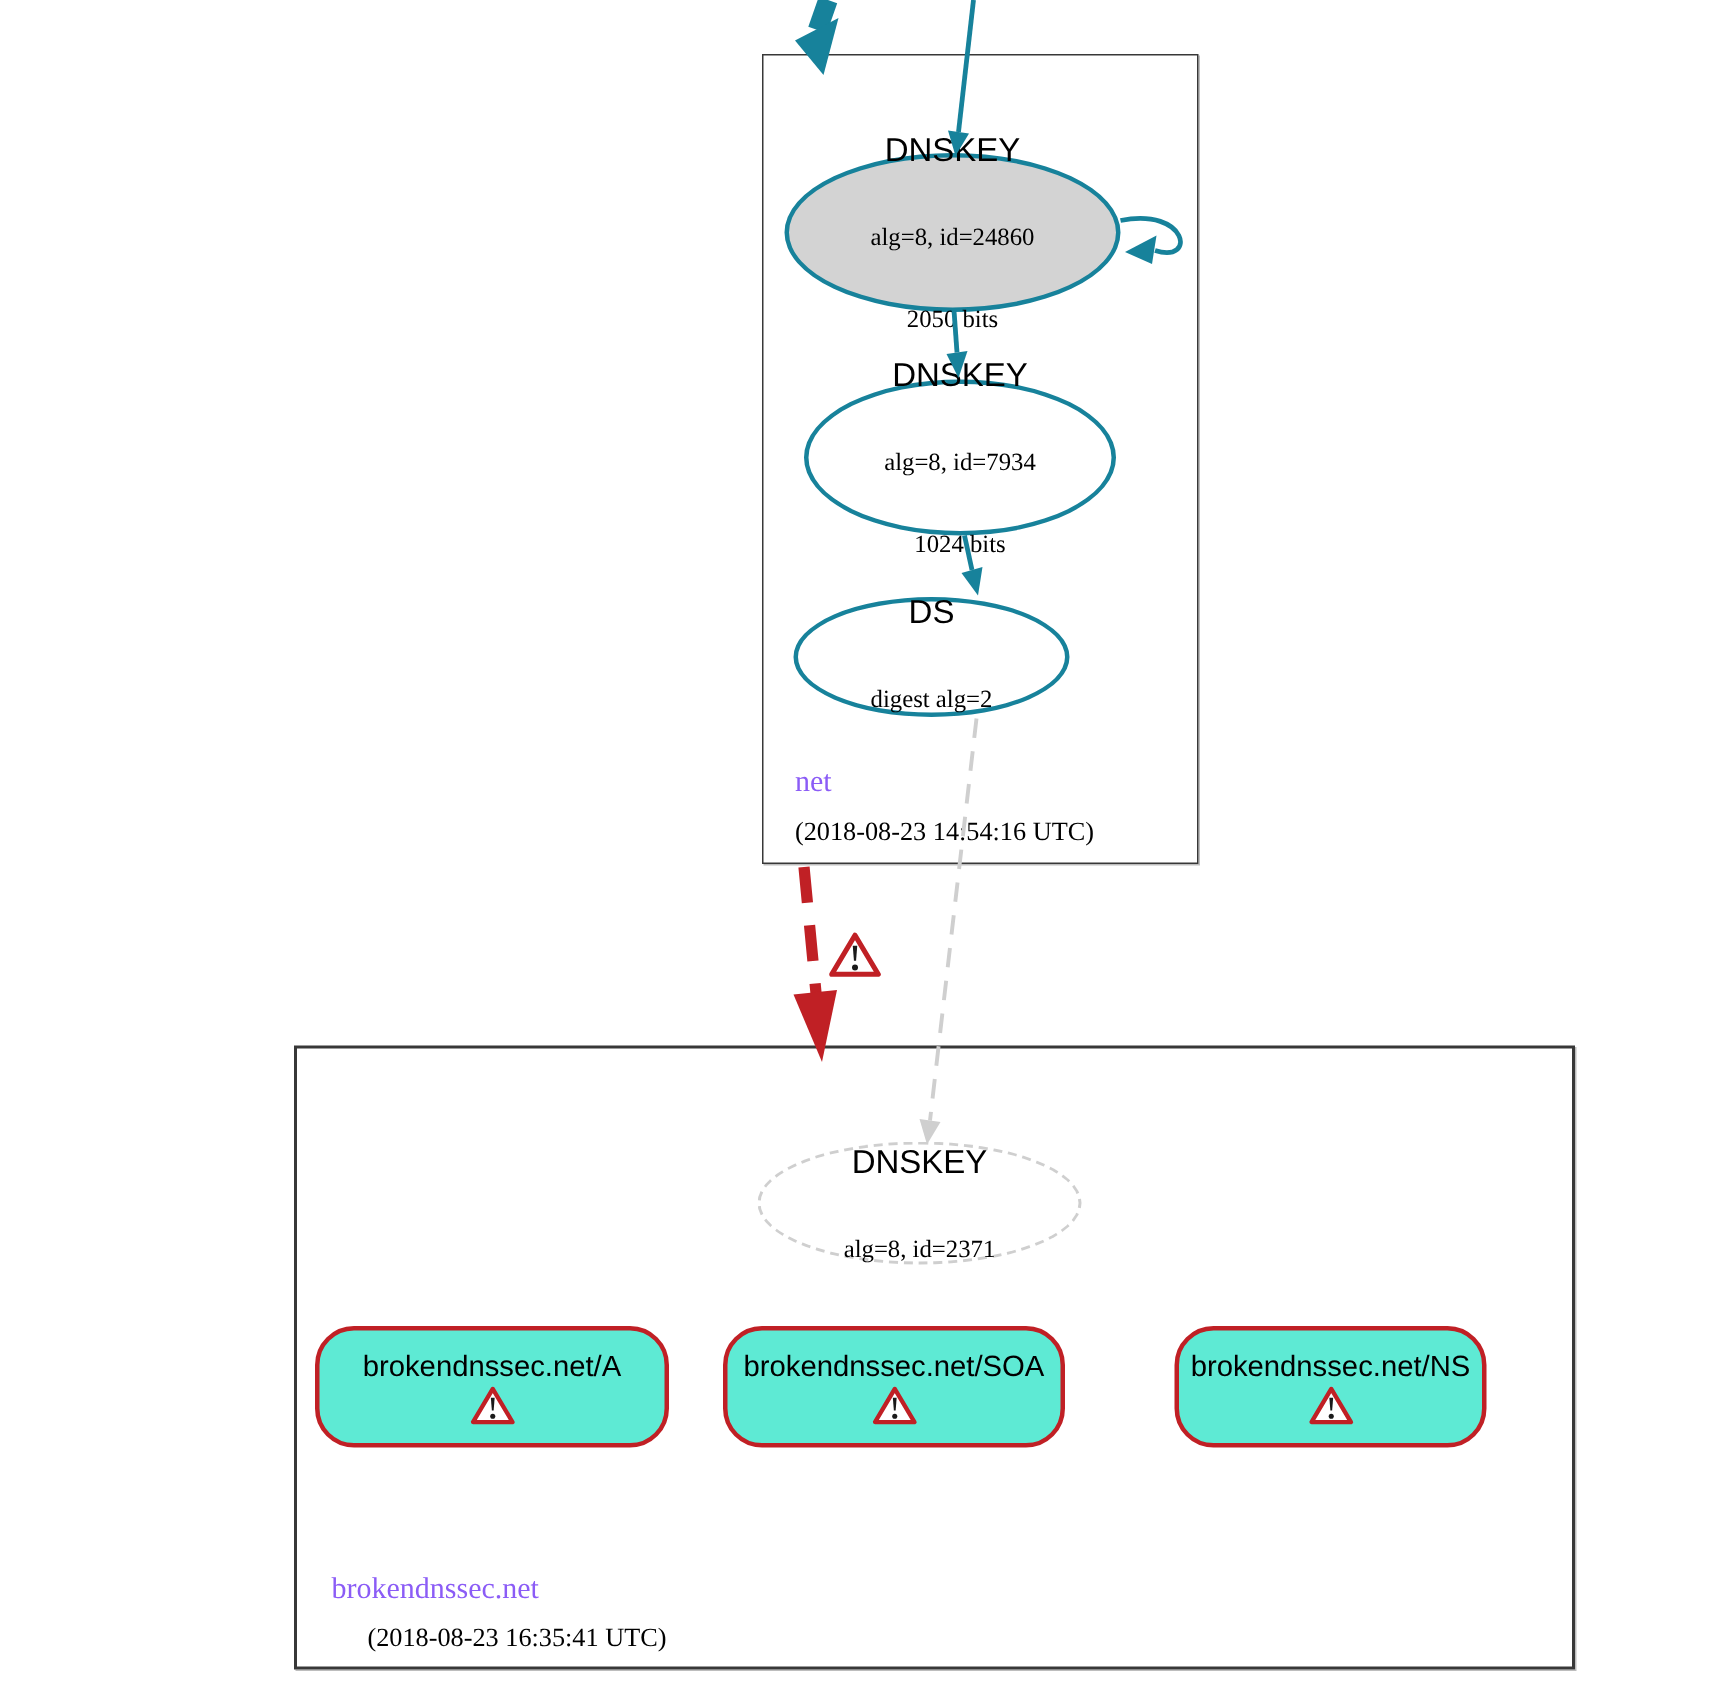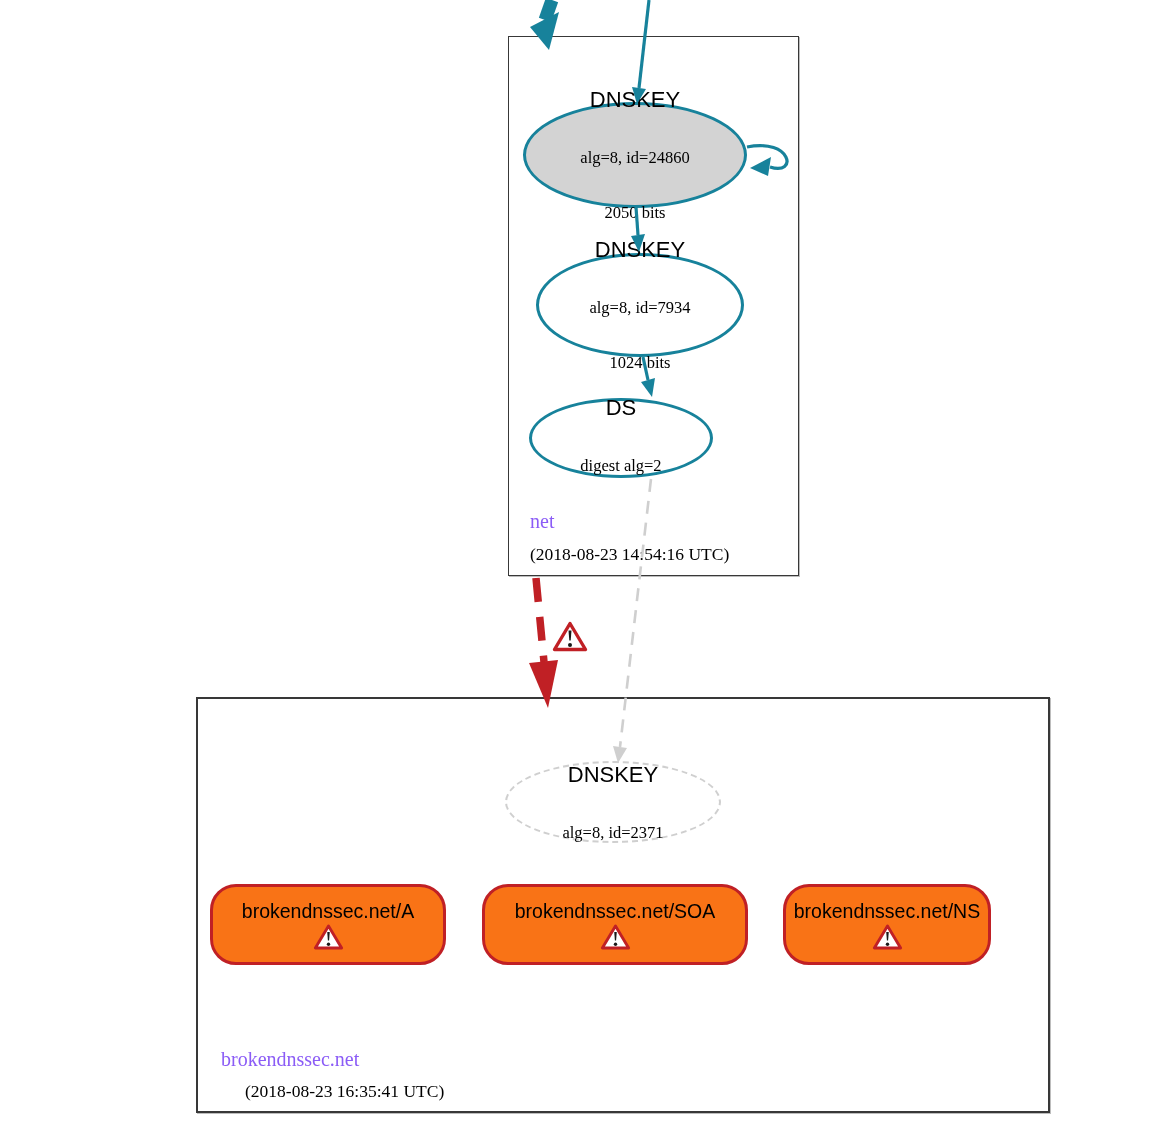--- a/index.html
+++ b/index.html
@@ -77,29 +77,29 @@
   }
 
   
   .rrset {
     position: absolute;
     top: 884px;
     height: 81px;
     box-sizing: border-box;
     border: 3px solid #c02025;
     border-radius: 26px;
-    background: #f97316;
+    background: #5eead4;
     display: flex;
     flex-direction: column;
     align-items: center;
     justify-content: center;
     padding-top: 2px;
   }
   #rrset-a   { left: 210px; width: 236px; }
-  #rrset-soa { left: 482px; width: 266px; }
+  #rrset-soa { left: 482px; width: 228px; }
   #rrset-ns  { left: 783px; width: 208px; }
   .rrset-label {
     font-family: "Liberation Sans", sans-serif;
     font-size: 19.5px;
     line-height: 22px;
     color: #000;
     white-space: nowrap;
   }
   .rrset .warn-icon { width: 31px; height: 28px; margin-top: 1px; }
 

